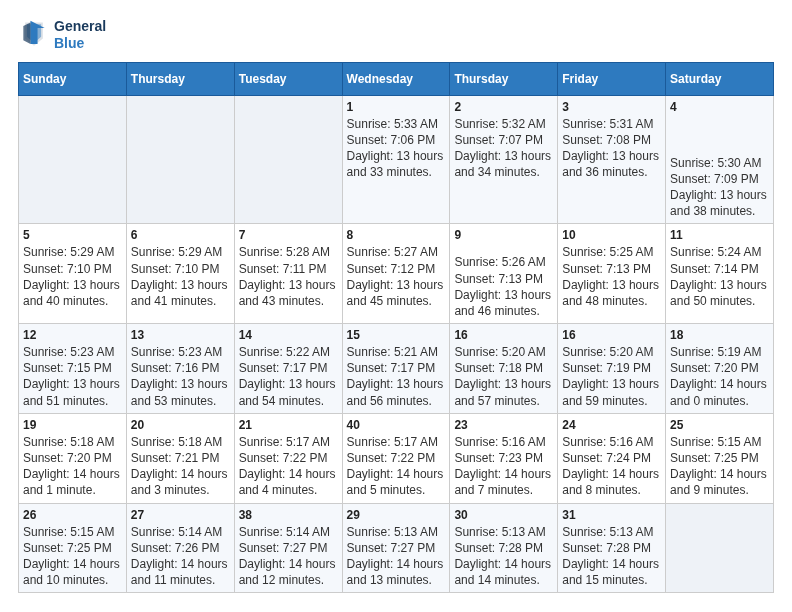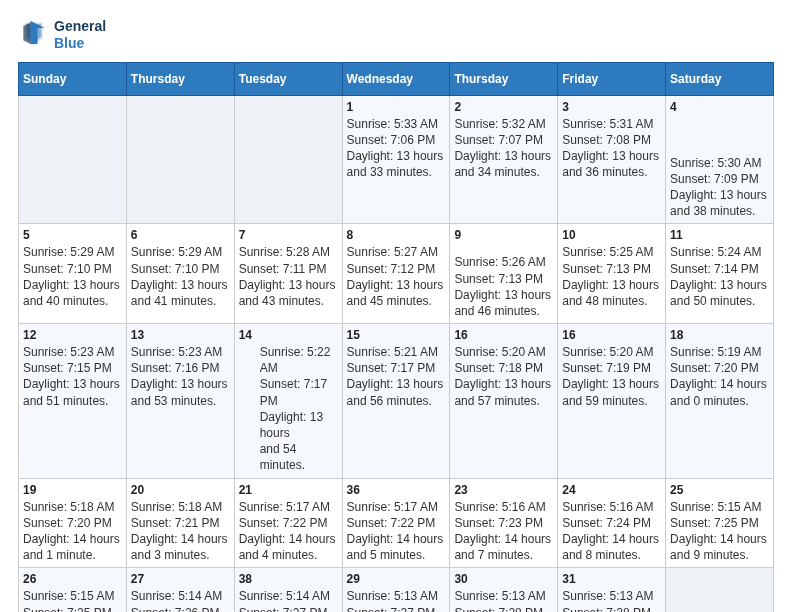--- a/index.html
+++ b/index.html
@@ -220,21 +220,21 @@
           </td>
           <td>
             <div class="day-number">13</div>
             <div class="day-info" style="white-space: pre-line;">Sunrise: 5:23 AM
 Sunset: 7:16 PM
 Daylight: 13 hours
 and 53 minutes.</div>
           </td>
           <td>
             <div class="day-number">14</div>
-            <div class="day-info" style="white-space: pre-line; margin-left: 21px;">Sunrise: 5:22 AM
+            <div class="day-info" style="white-space: pre-line;">Sunrise: 5:22 AM
 Sunset: 7:17 PM
 Daylight: 13 hours
 and 54 minutes.</div>
           </td>
           <td>
             <div class="day-number">15</div>
             <div class="day-info" style="white-space: pre-line;">Sunrise: 5:21 AM
 Sunset: 7:17 PM
 Daylight: 13 hours
 and 56 minutes.</div>
@@ -277,21 +277,21 @@
 and 3 minutes.</div>
           </td>
           <td>
             <div class="day-number">21</div>
             <div class="day-info" style="white-space: pre-line;">Sunrise: 5:17 AM
 Sunset: 7:22 PM
 Daylight: 14 hours
 and 4 minutes.</div>
           </td>
           <td>
-            <div class="day-number">36</div>
+            <div class="day-number">40</div>
             <div class="day-info" style="white-space: pre-line;">Sunrise: 5:17 AM
 Sunset: 7:22 PM
 Daylight: 14 hours
 and 5 minutes.</div>
           </td>
           <td>
             <div class="day-number">23</div>
             <div class="day-info" style="white-space: pre-line;">Sunrise: 5:16 AM
 Sunset: 7:23 PM
 Daylight: 14 hours

